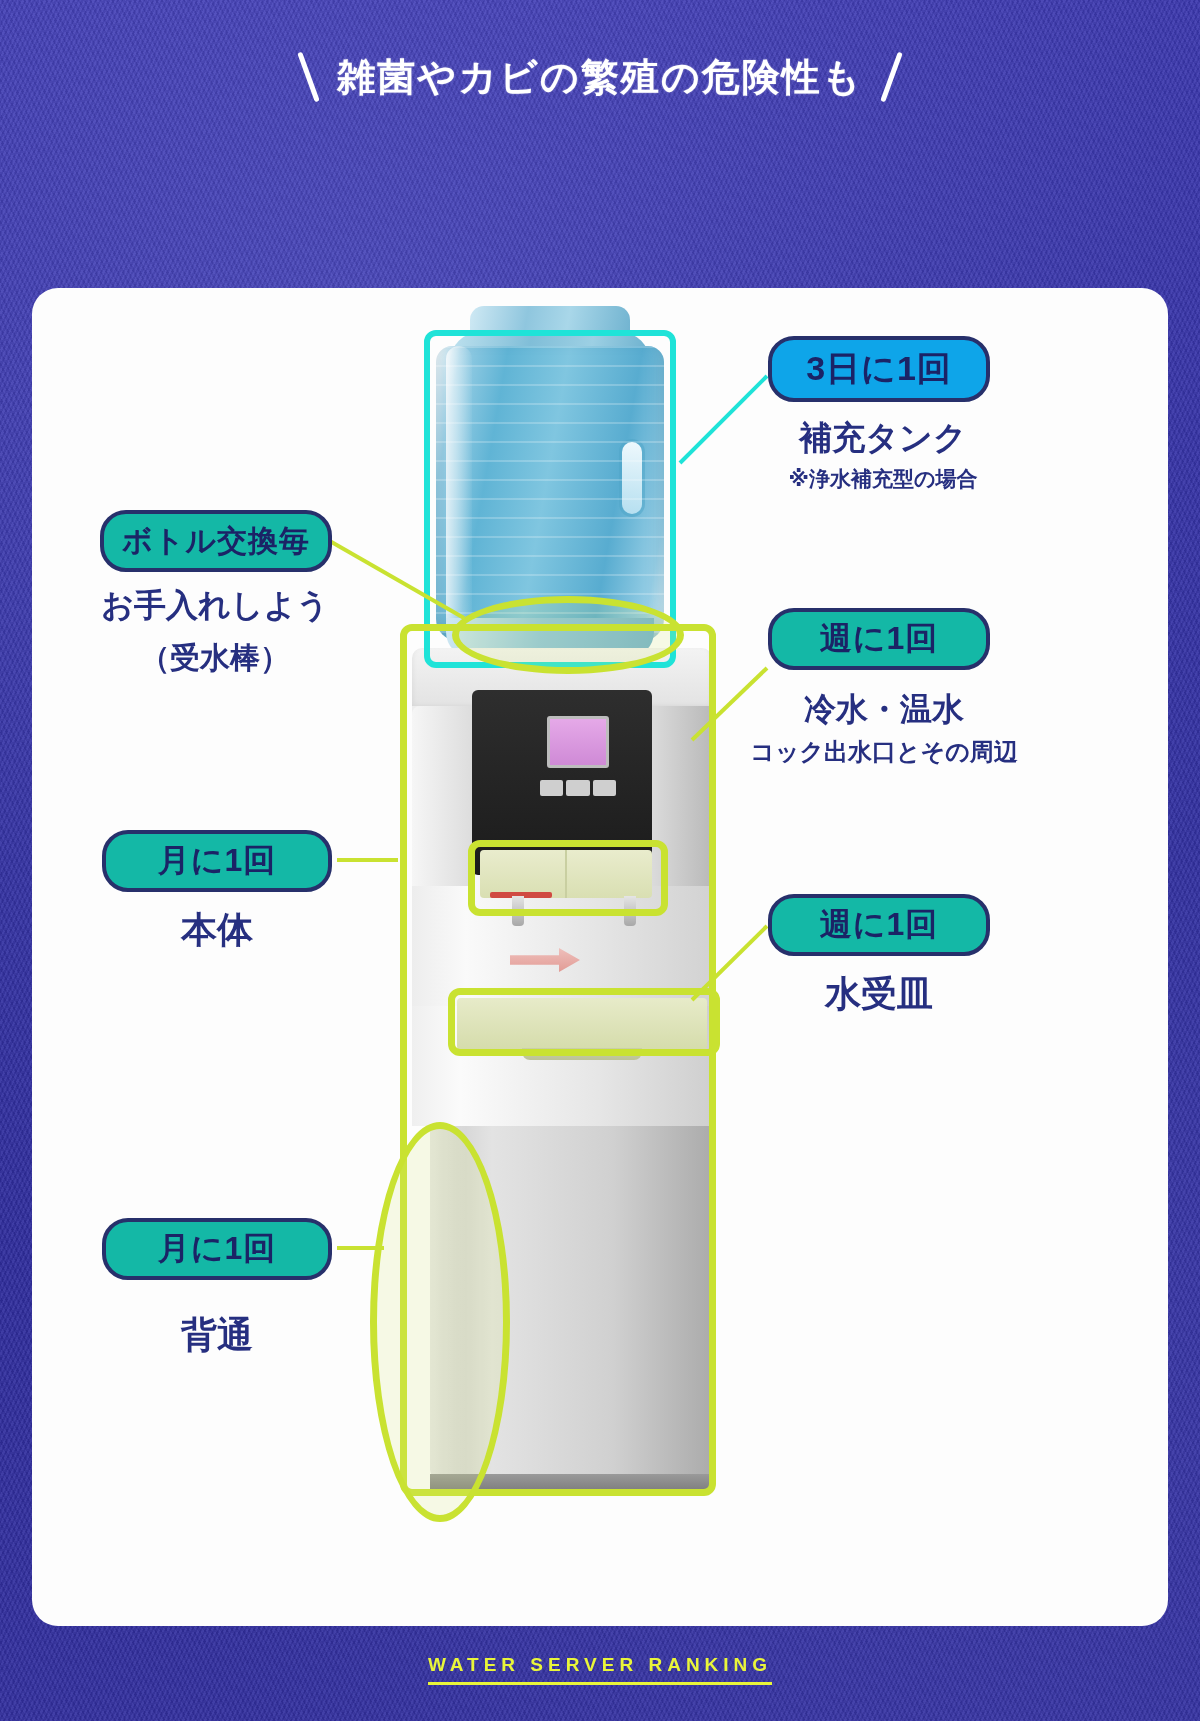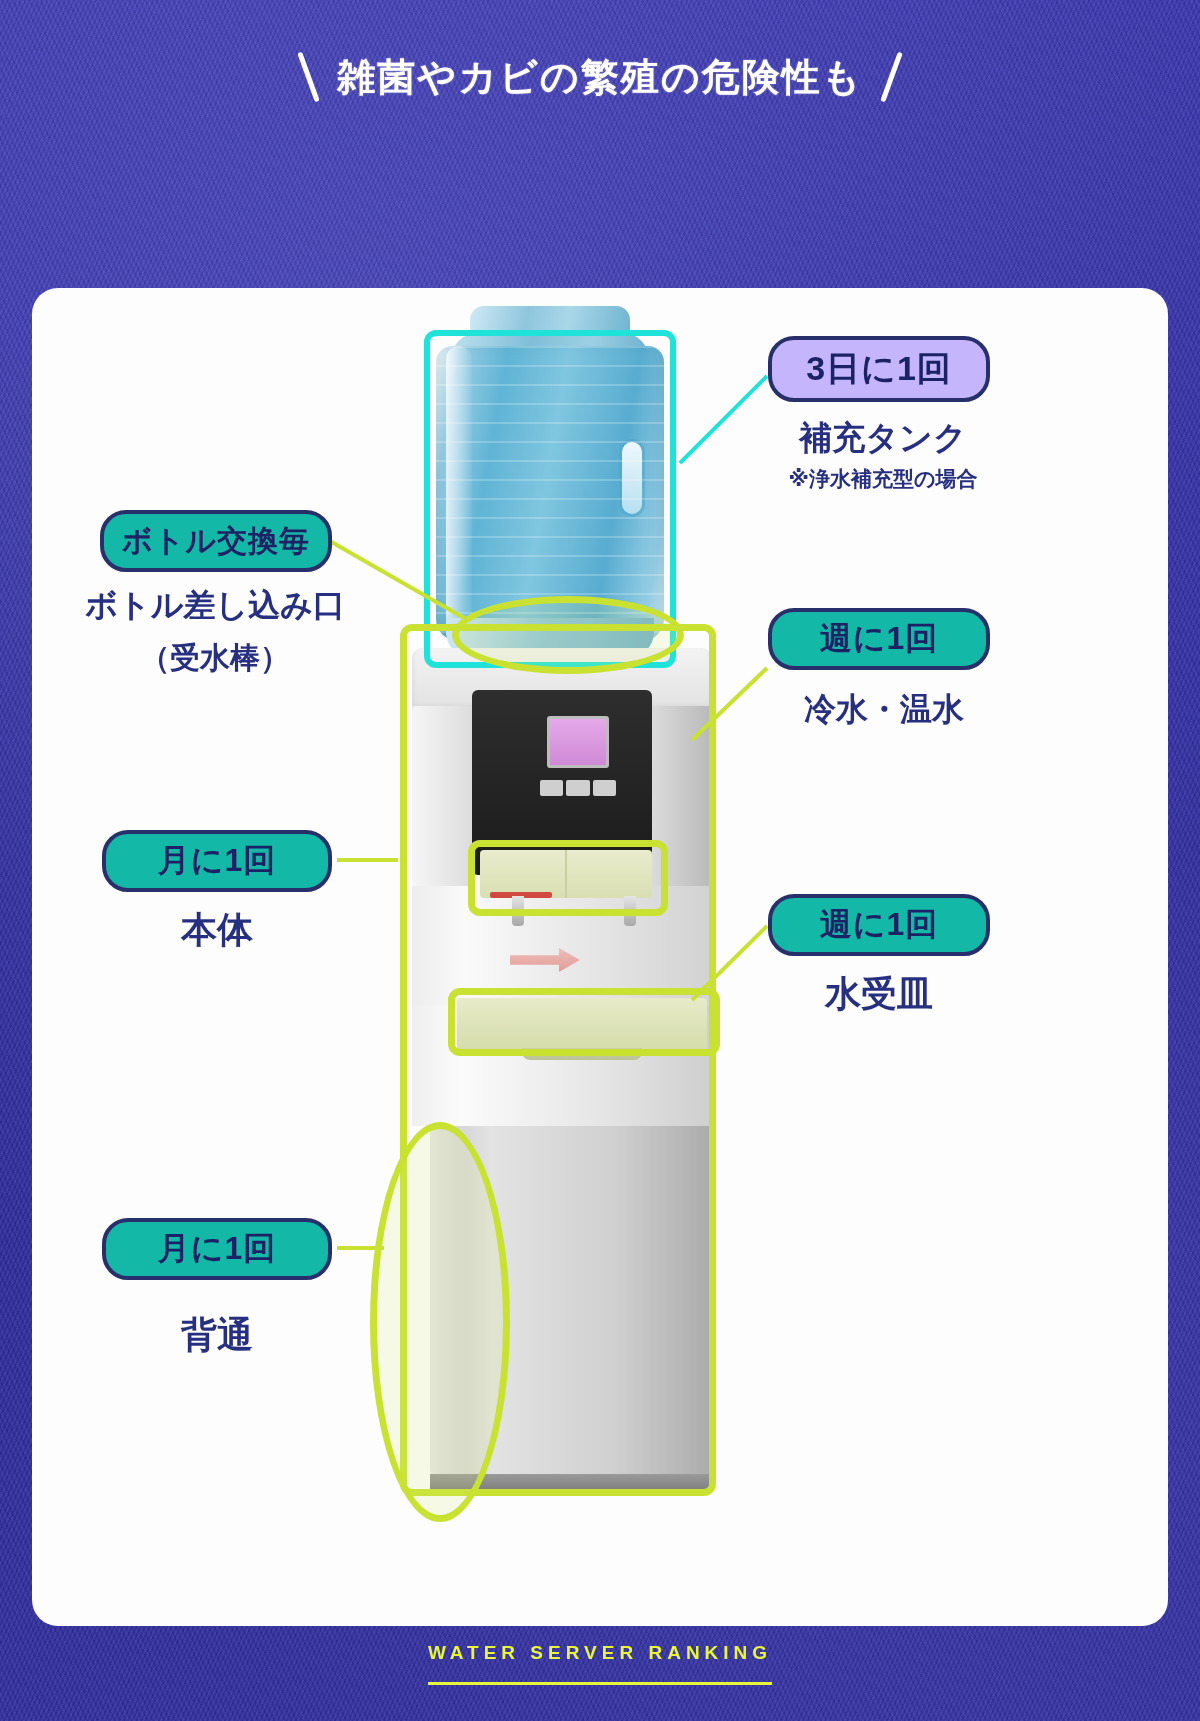--- a/index.html
+++ b/index.html
@@ -311,21 +311,21 @@
     align-items: center;
     justify-content: center;
     border: 4px solid #27306b;
     border-radius: 26px;
     font-weight: 700;
     color: #1b2366;
     letter-spacing: 1px;
     white-space: nowrap;
   }
   .chip-lime { background: #14b8a6; }
-  .chip-cyan { background: #c4b5fd; }
+  .chip-cyan { background: #0ea5e9; }
 
   .cap {
     position: absolute;
     color: #262f80;
     font-weight: 700;
     white-space: nowrap;
     text-align: center;
   }
   .cap .sub {
     display: block;
@@ -338,21 +338,21 @@
     left: 0; right: 0; bottom: 36px;
     text-align: center;
   }
   .brand {
     display: inline-block;
     color: #e9f53a;
     font-size: 19px;
     font-weight: 700;
     letter-spacing: 5px;
     border-bottom: 3px solid #e9f53a;
-    padding-bottom: 18px;
+    padding-bottom: 6px;
     text-align: right;
   }
 </style>
 </head>
 <body>
 
 <div id="poster">
 
   <div class="header">
     <div class="kicker-row">
@@ -423,27 +423,28 @@
     </svg>
 
     <div class="chip chip-cyan" style="left:736px; top:48px; width:222px; height:66px; font-size:34px;">3日に1回</div>
     <div class="cap" style="left:716px; top:128px; width:270px;">
       <span style="font-size:33px;">補充タンク</span>
       <span class="sub" style="font-size:21px; margin-top:4px;">※浄水補充型の場合</span>
     </div>
 
     <div class="chip chip-lime" style="left:68px; top:222px; width:232px; height:62px; font-size:30px;">ボトル交換毎</div>
     <div class="cap" style="left:28px; top:296px; width:310px;">
-      <span style="font-size:32px;">ボトル差し込み口</span>
+      <span style="font-size:32px;">お手入れしよう</span>
       <span class="sub" style="font-size:30px; margin-top:10px;">（受水棒）</span>
     </div>
 
     <div class="chip chip-lime" style="left:736px; top:320px; width:222px; height:62px; font-size:32px;">週に1回</div>
     <div class="cap" style="left:696px; top:400px; width:312px;">
       <span style="font-size:32px;">冷水・温水</span>
+      <span class="sub" style="font-size:24px; margin-top:4px;">コック出水口とその周辺</span>
     </div>
 
     <div class="chip chip-lime" style="left:70px; top:542px; width:230px; height:62px; font-size:32px;">月に1回</div>
     <div class="cap" style="left:70px; top:618px; width:230px;">
       <span style="font-size:36px;">本体</span>
     </div>
 
     <div class="chip chip-lime" style="left:736px; top:606px; width:222px; height:62px; font-size:32px;">週に1回</div>
     <div class="cap" style="left:736px; top:682px; width:222px;">
       <span style="font-size:36px;">水受皿</span>

